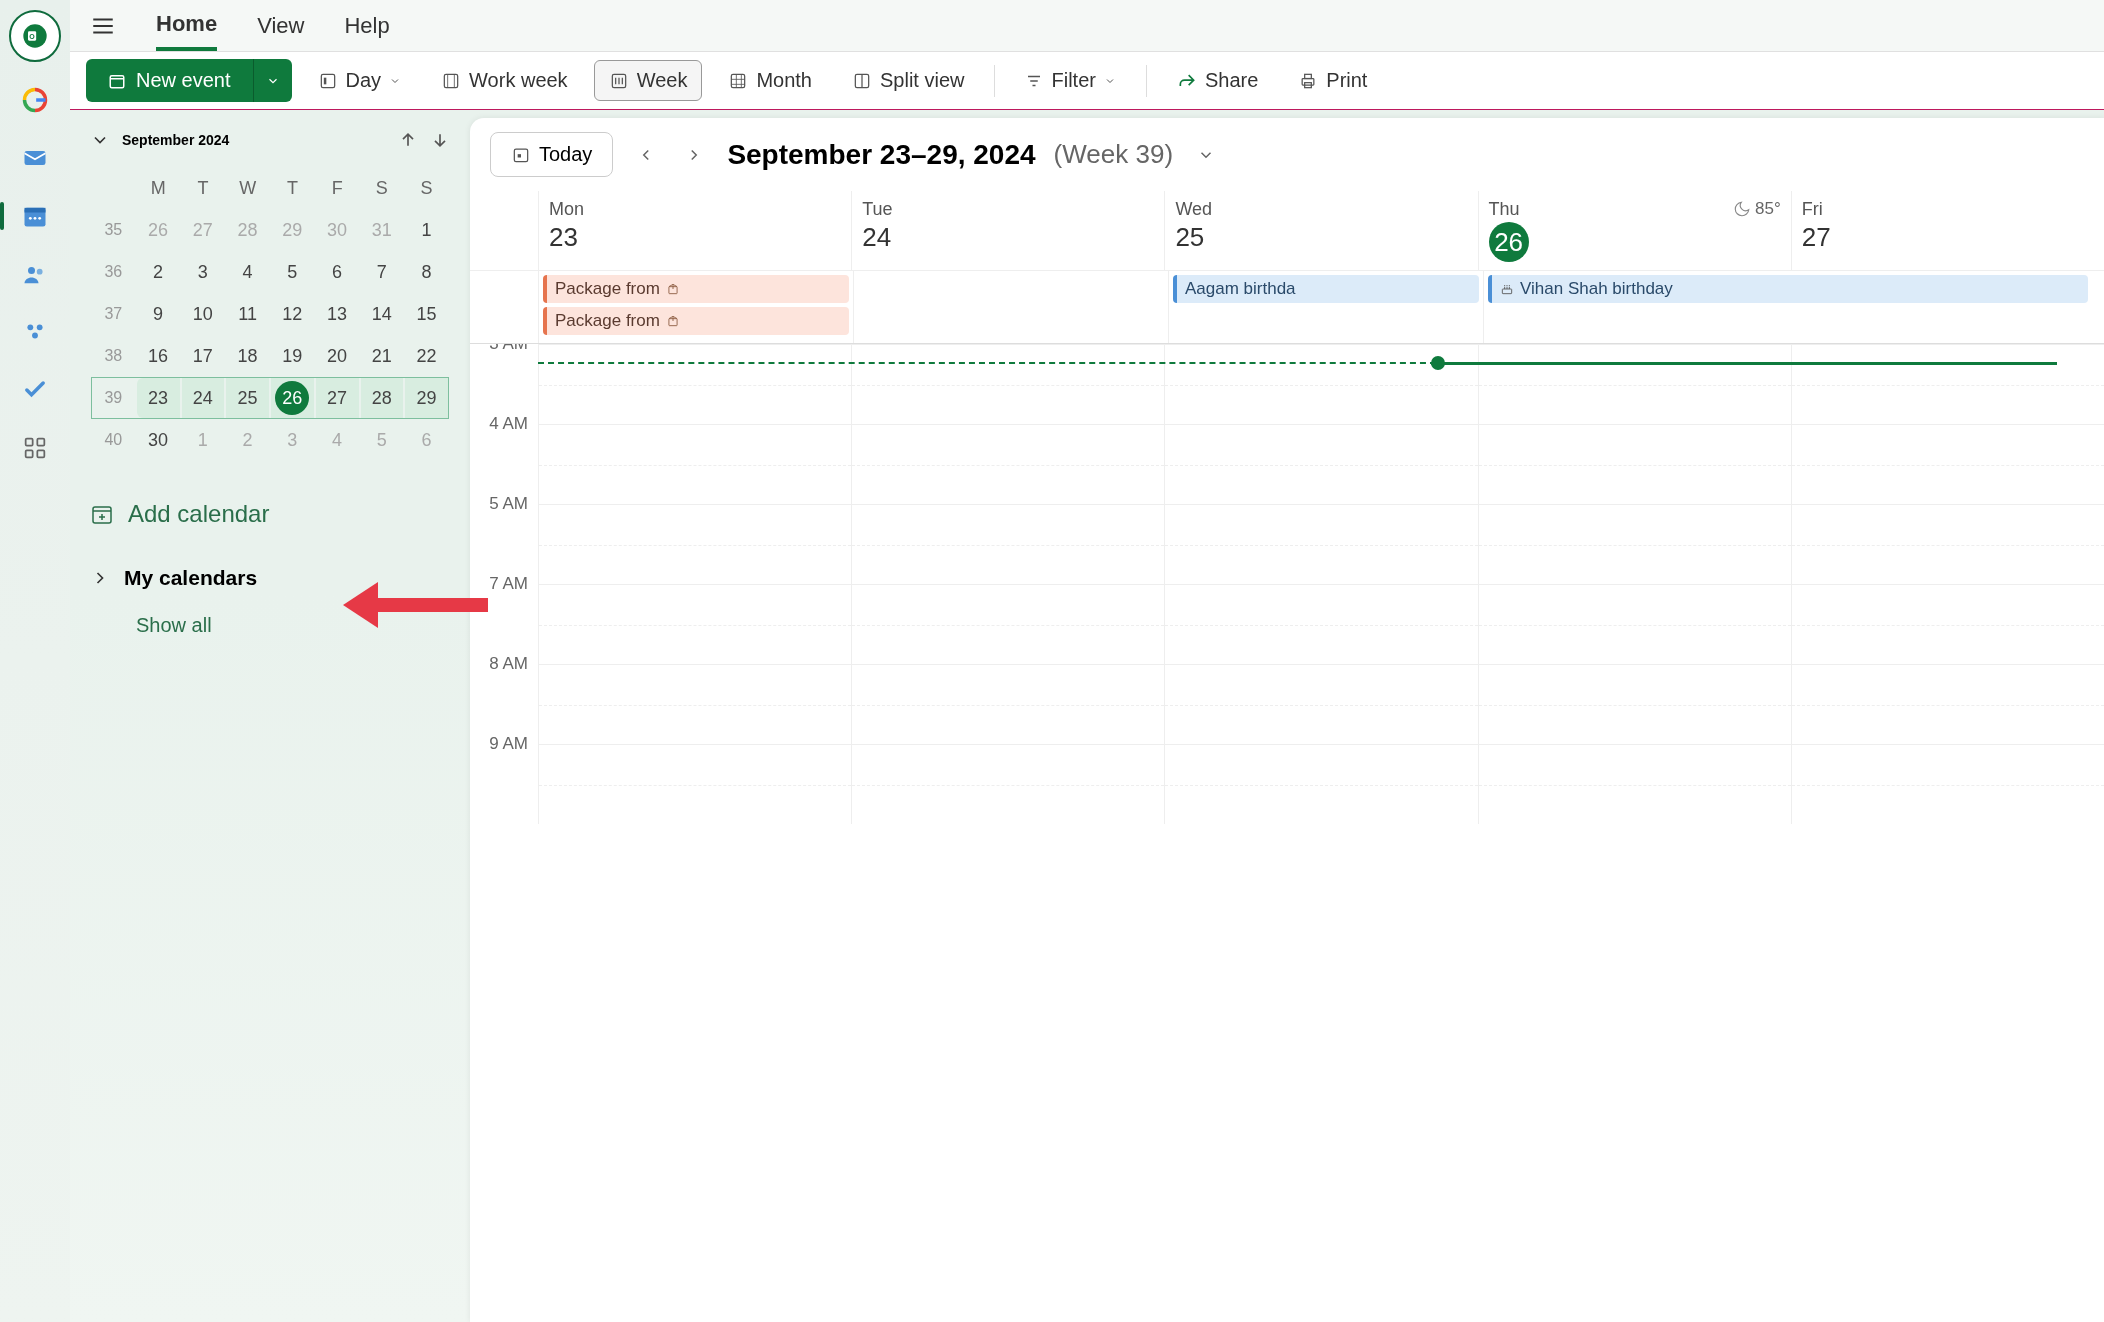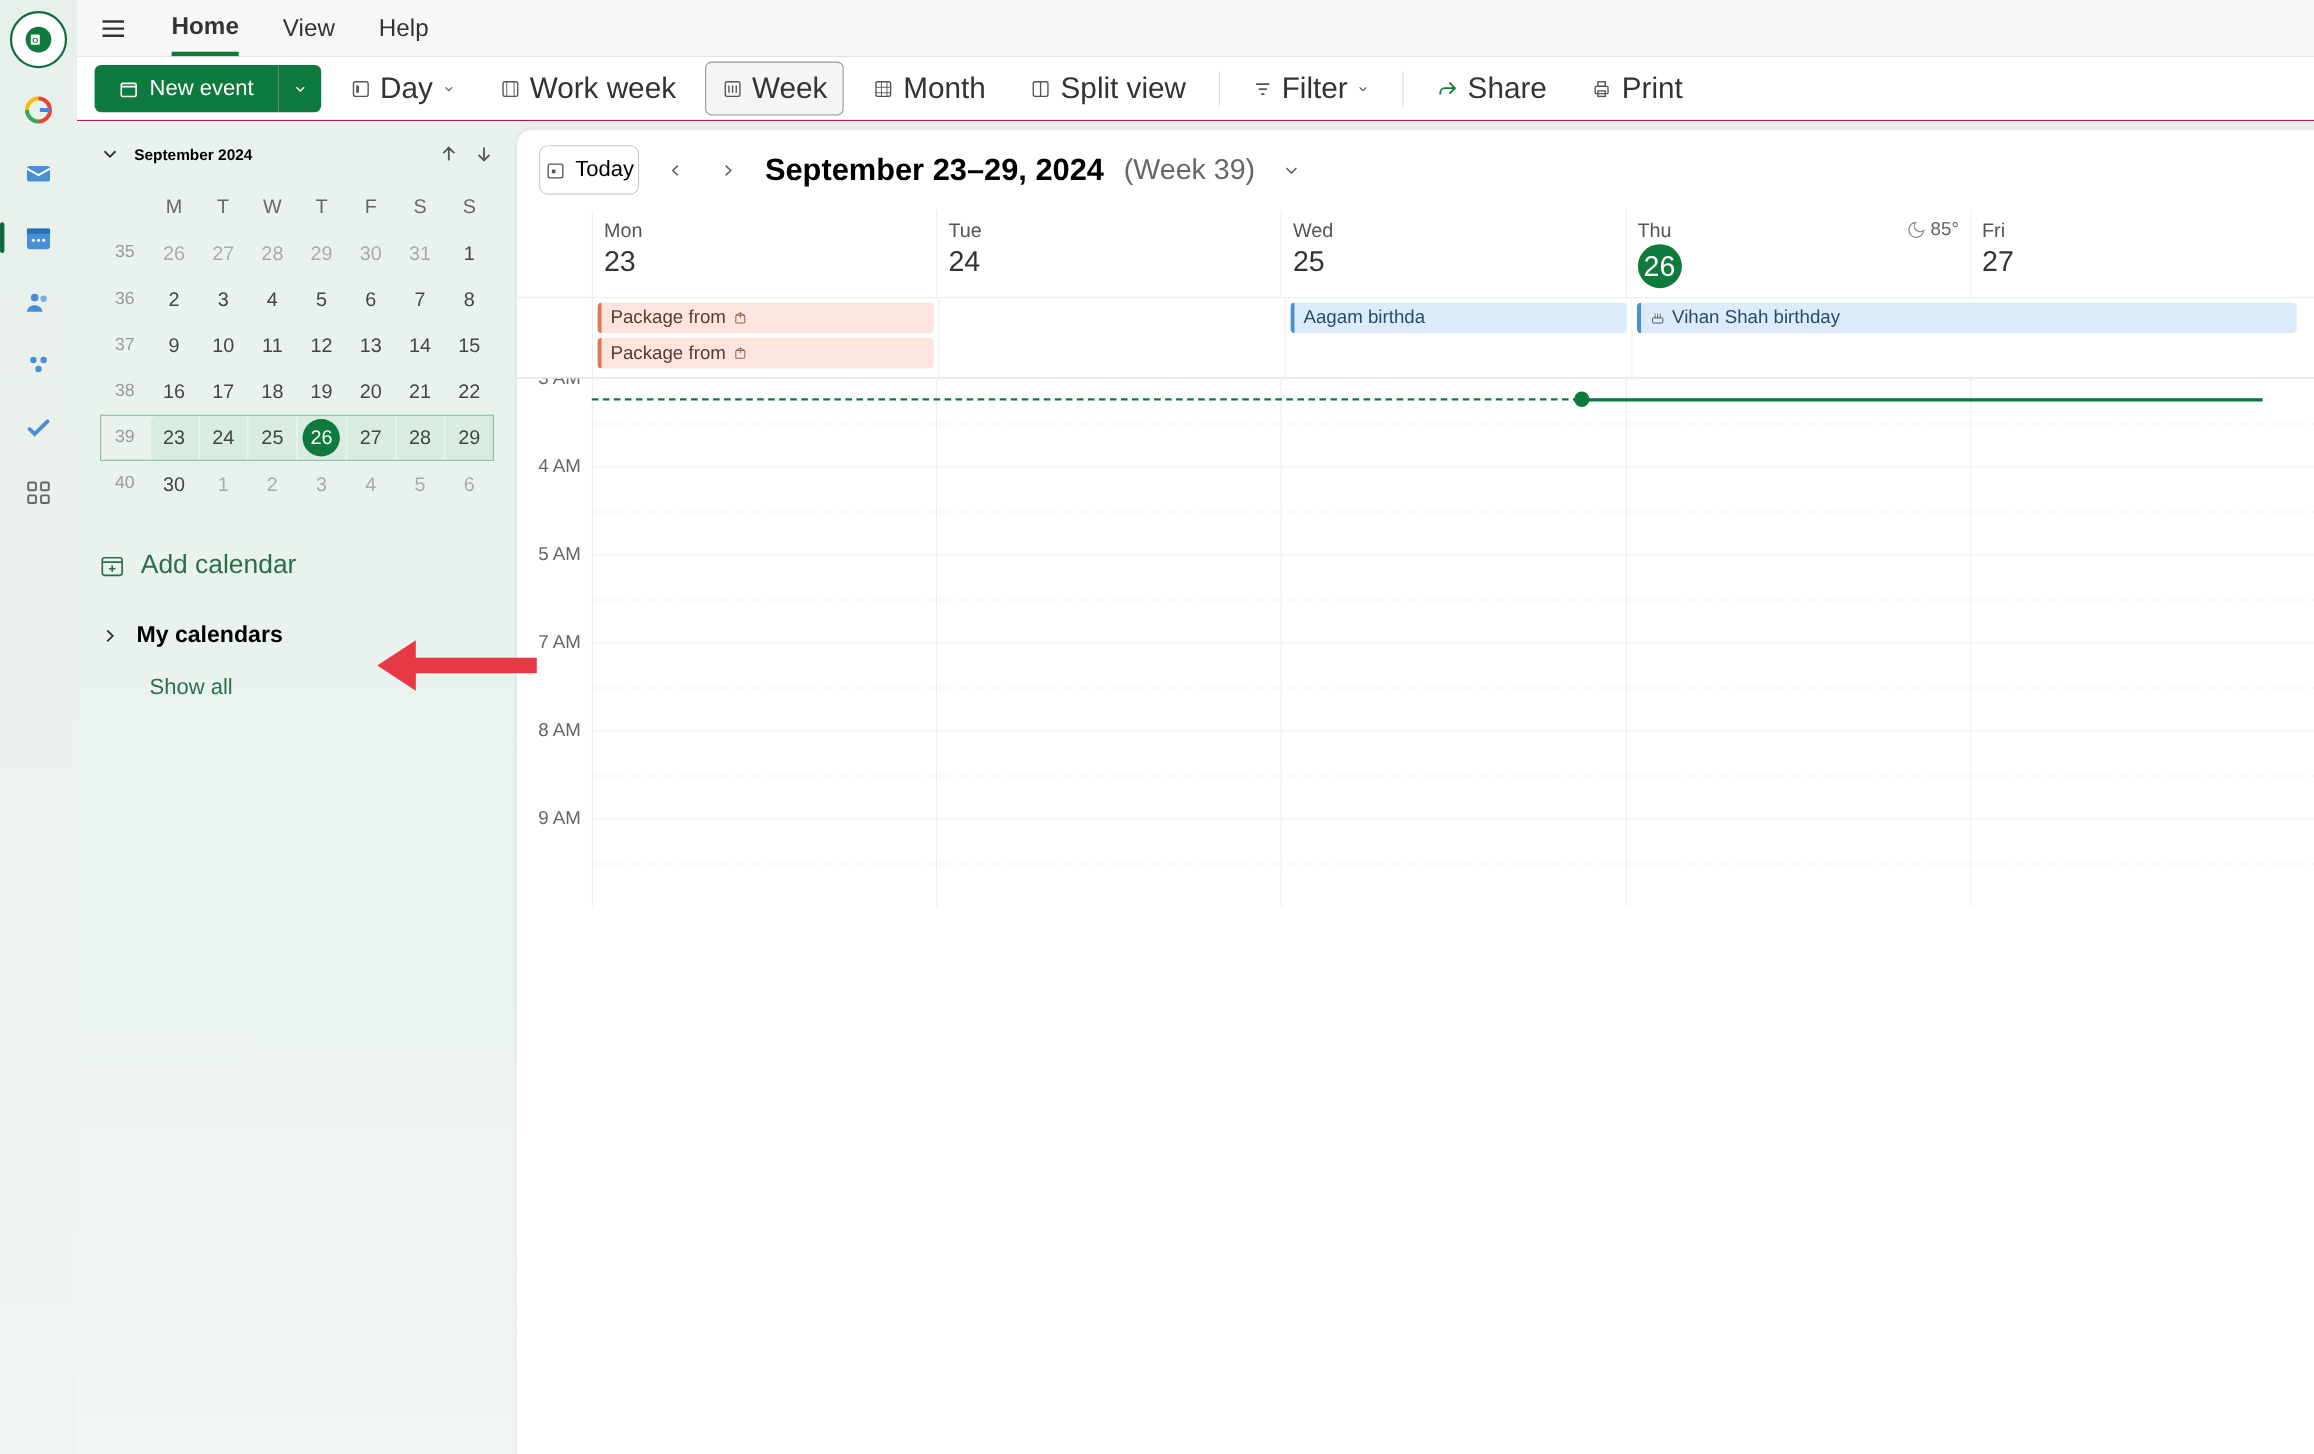--- a/index.html
+++ b/index.html
@@ -21,21 +21,21 @@
 .tabs { height: 52px; display: flex; align-items: center; padding: 0 20px; gap: 40px; border-bottom: 1px solid #e0e0e0; background: #f5f8f6; }
 .hamburger { cursor: pointer; }
 .tab { font-size: 22px; color: #333; cursor: pointer; padding: 10px 0; }
 .tab.active { font-weight: 600; border-bottom: 4px solid #0f7a3d; }
 
 
 .toolbar { height: 58px; display: flex; align-items: center; padding: 0 16px; gap: 12px; border-bottom: 1px solid #be185d; background: #fff; }
 .new-event { display: flex; }
 .new-event-btn { background: #0f7a3d; color: #fff; border: none; padding: 10px 22px; font-size: 20px; border-radius: 6px 0 0 6px; display: flex; align-items: center; gap: 10px; cursor: pointer; }
 .new-event-dd { background: #0f7a3d; border: none; border-left: 1px solid #0a5c2d; padding: 10px 12px; border-radius: 0 6px 6px 0; cursor: pointer; color: #fff; }
-.tb-btn { background: transparent; border: none; padding: 8px 14px; font-size: 27px; color: #333; display: flex; align-items: center; gap: 8px; cursor: pointer; border-radius: 6px; }
+.tb-btn { background: transparent; border: none; padding: 8px 14px; font-size: 20px; color: #333; display: flex; align-items: center; gap: 8px; cursor: pointer; border-radius: 6px; }
 .tb-btn.active { border: 1px solid #999; background: #f5f5f5; }
 .tb-sep { width: 1px; height: 32px; background: #ddd; margin: 0 4px; }
 
 
 .content { flex: 1; display: flex; background: linear-gradient(to bottom, #e9f2ed 40%, #f0f6f2); }
 
 
 .sidebar { width: 400px; padding: 20px; background: transparent; }
 .month-nav { display: flex; align-items: center; gap: 12px; margin-bottom: 16px; }
 .month-nav .lbl { font-size: 14px; font-weight: 600; flex: 1; }
@@ -52,21 +52,21 @@
 .add-cal { display: flex; align-items: center; gap: 14px; margin-top: 30px; color: #2a6e4a; font-size: 24px; cursor: pointer; padding: 8px 0; }
 .my-cal { display: flex; align-items: center; gap: 14px; margin-top: 30px; font-size: 21px; font-weight: 600; cursor: pointer; }
 .show-all { margin-top: 24px; margin-left: 46px; color: #2a6e4a; font-size: 20px; cursor: pointer; }
 
 
 .arrow-anno { position: absolute; left: 268px; top: 460px; z-index: 100; pointer-events: none; }
 
 
 .calgrid { flex: 1; background: #fff; border-radius: 14px 0 0 0; overflow: hidden; margin-top: 8px; display: flex; flex-direction: column; box-shadow: 0 0 6px rgba(0,0,0,0.08); }
 .calhead { display: flex; align-items: center; padding: 14px 20px; gap: 18px; }
-.today-btn { border: 1px solid #ccc; background: #fff; padding: 10px 4px; border-radius: 8px; font-size: 20px; display: flex; align-items: center; gap: 8px; cursor: pointer; }
+.today-btn { border: 1px solid #ccc; background: #fff; padding: 10px 20px; border-radius: 8px; font-size: 20px; display: flex; align-items: center; gap: 8px; cursor: pointer; }
 .nav-arr { cursor: pointer; padding: 6px; color: #666; }
 .range-title { font-size: 28px; font-weight: 600; }
 .range-sub { font-size: 26px; color: #666; }
 
 .dayhead { display: flex; border-bottom: 1px solid #eee; }
 .time-col { width: 68px; }
 .day-col { flex: 1; border-left: 1px solid #eee; padding: 8px 10px; min-width: 0; }
 .day-col .dow { font-size: 18px; color: #555; }
 .day-col .dnum { font-size: 26px; color: #333; margin-top: 2px; }
 .day-col.today .dnum { background: #0f7a3d; color: #fff; border-radius: 50%; width: 40px; height: 40px; display: inline-flex; align-items: center; justify-content: center; }

